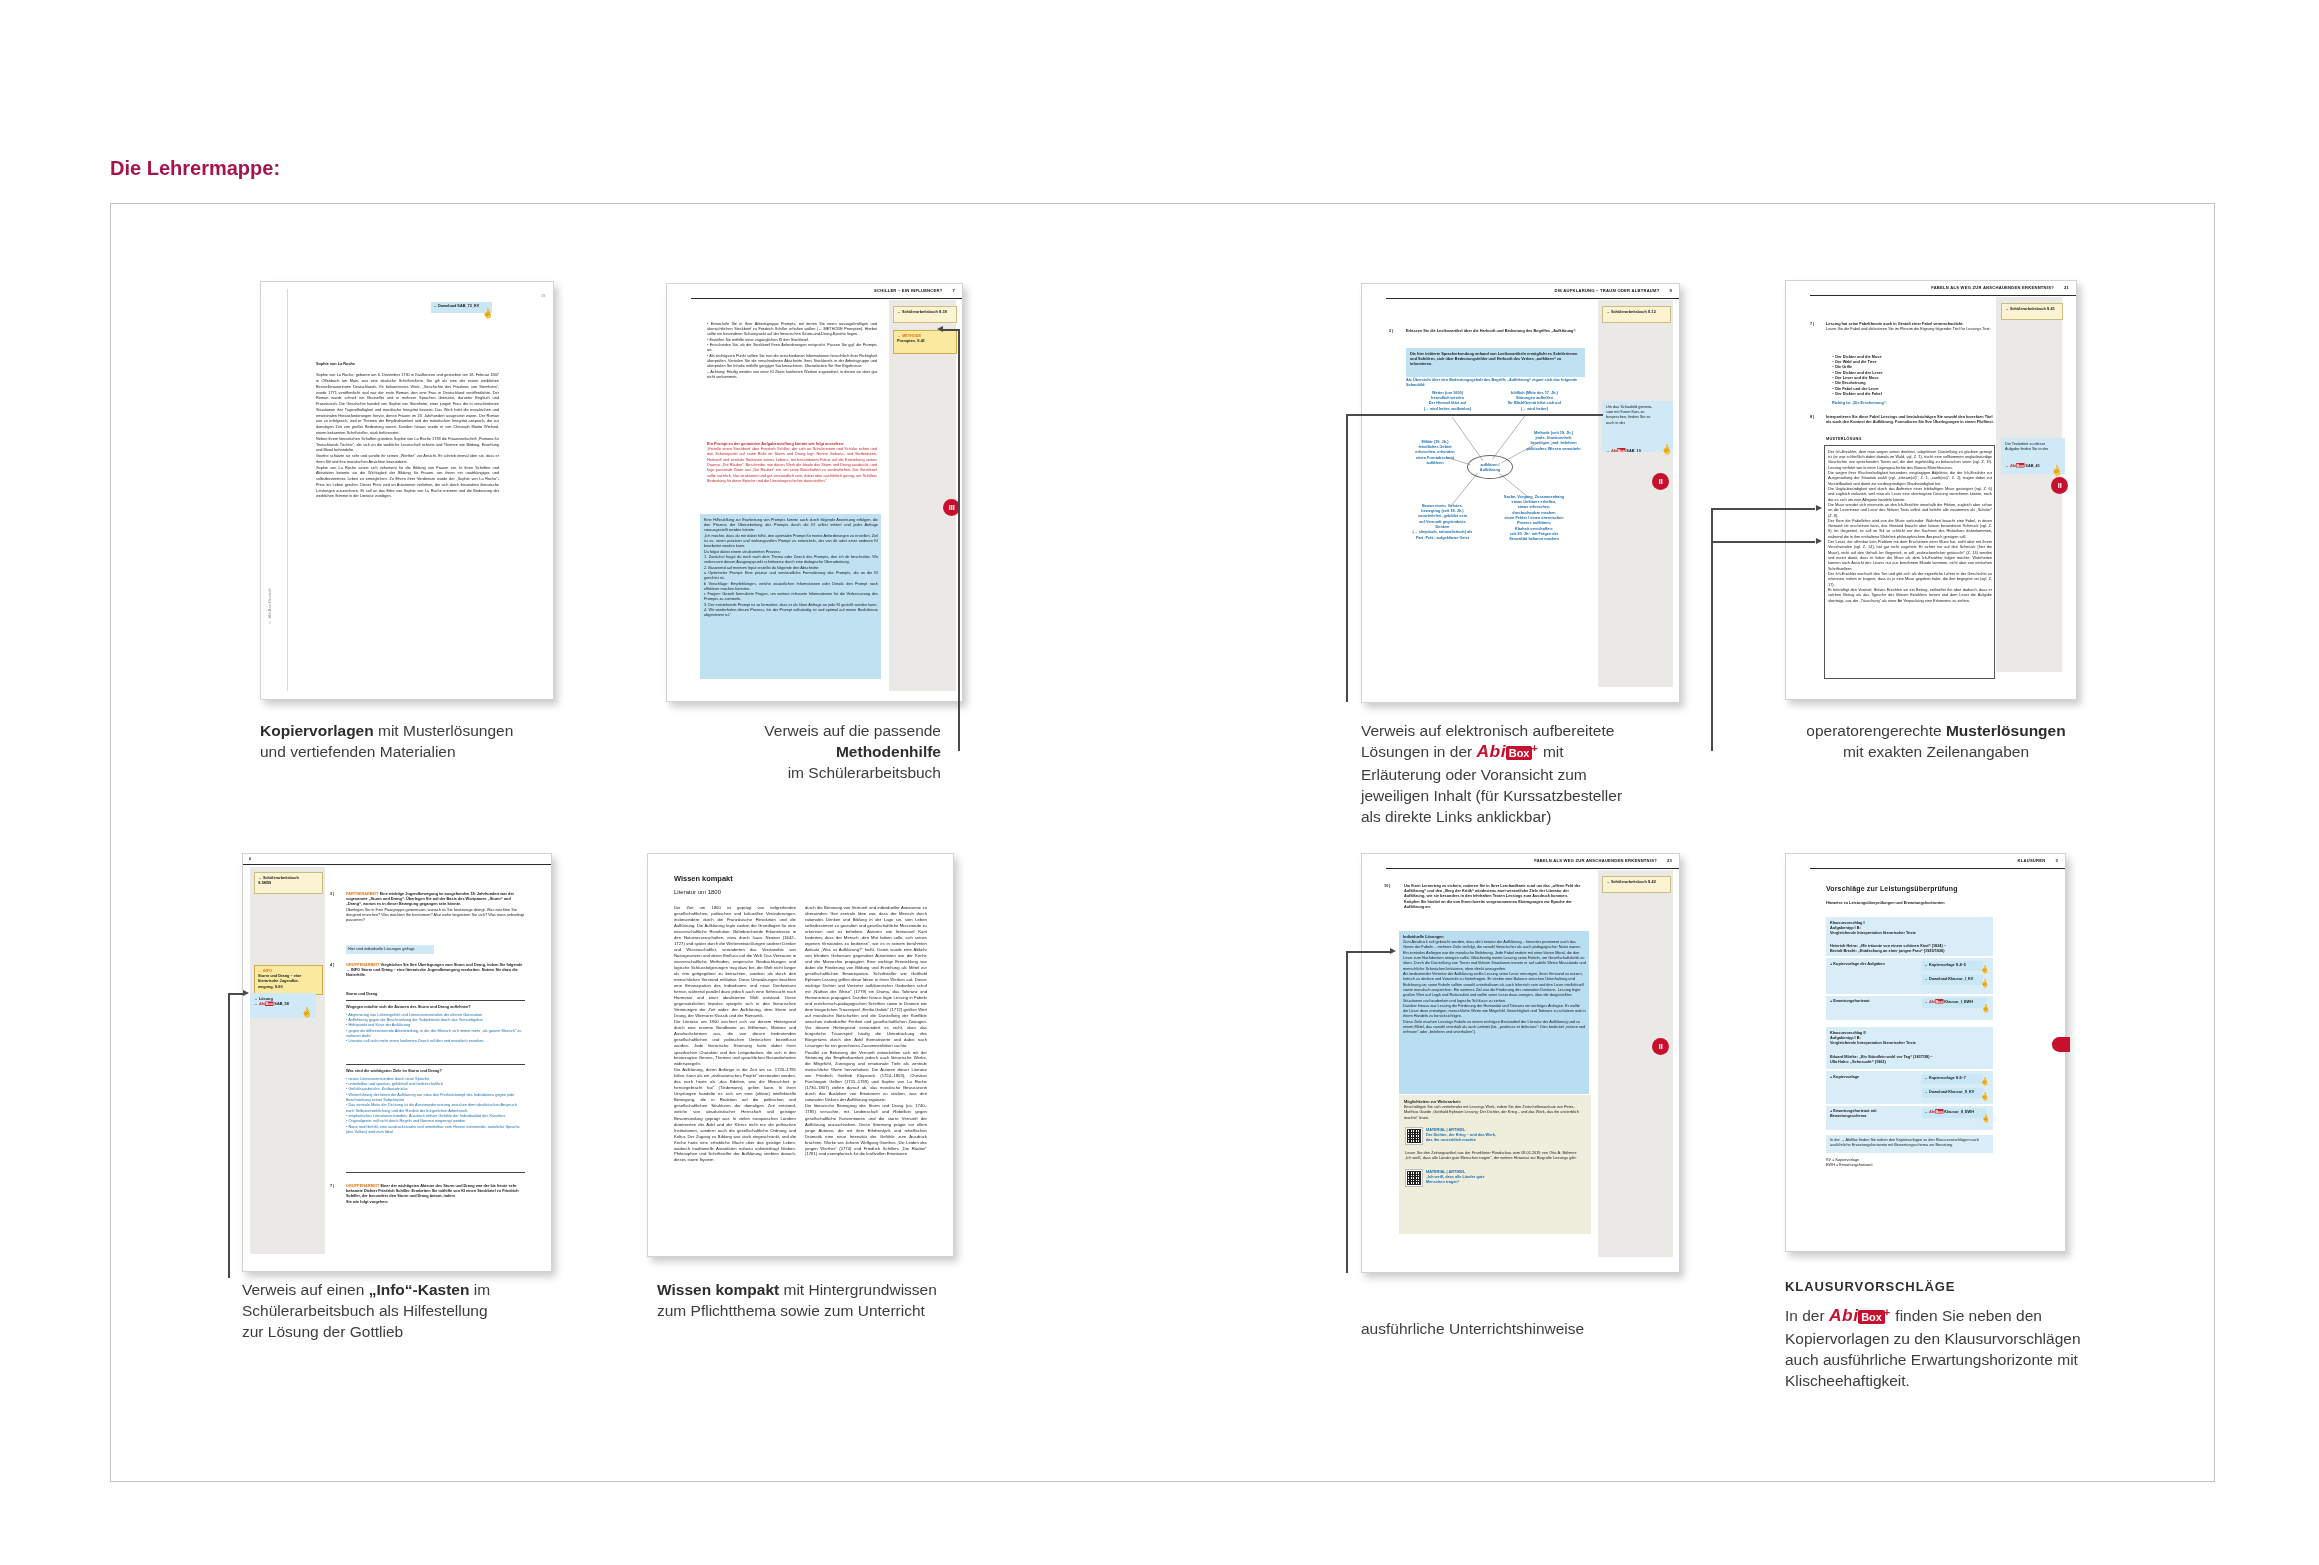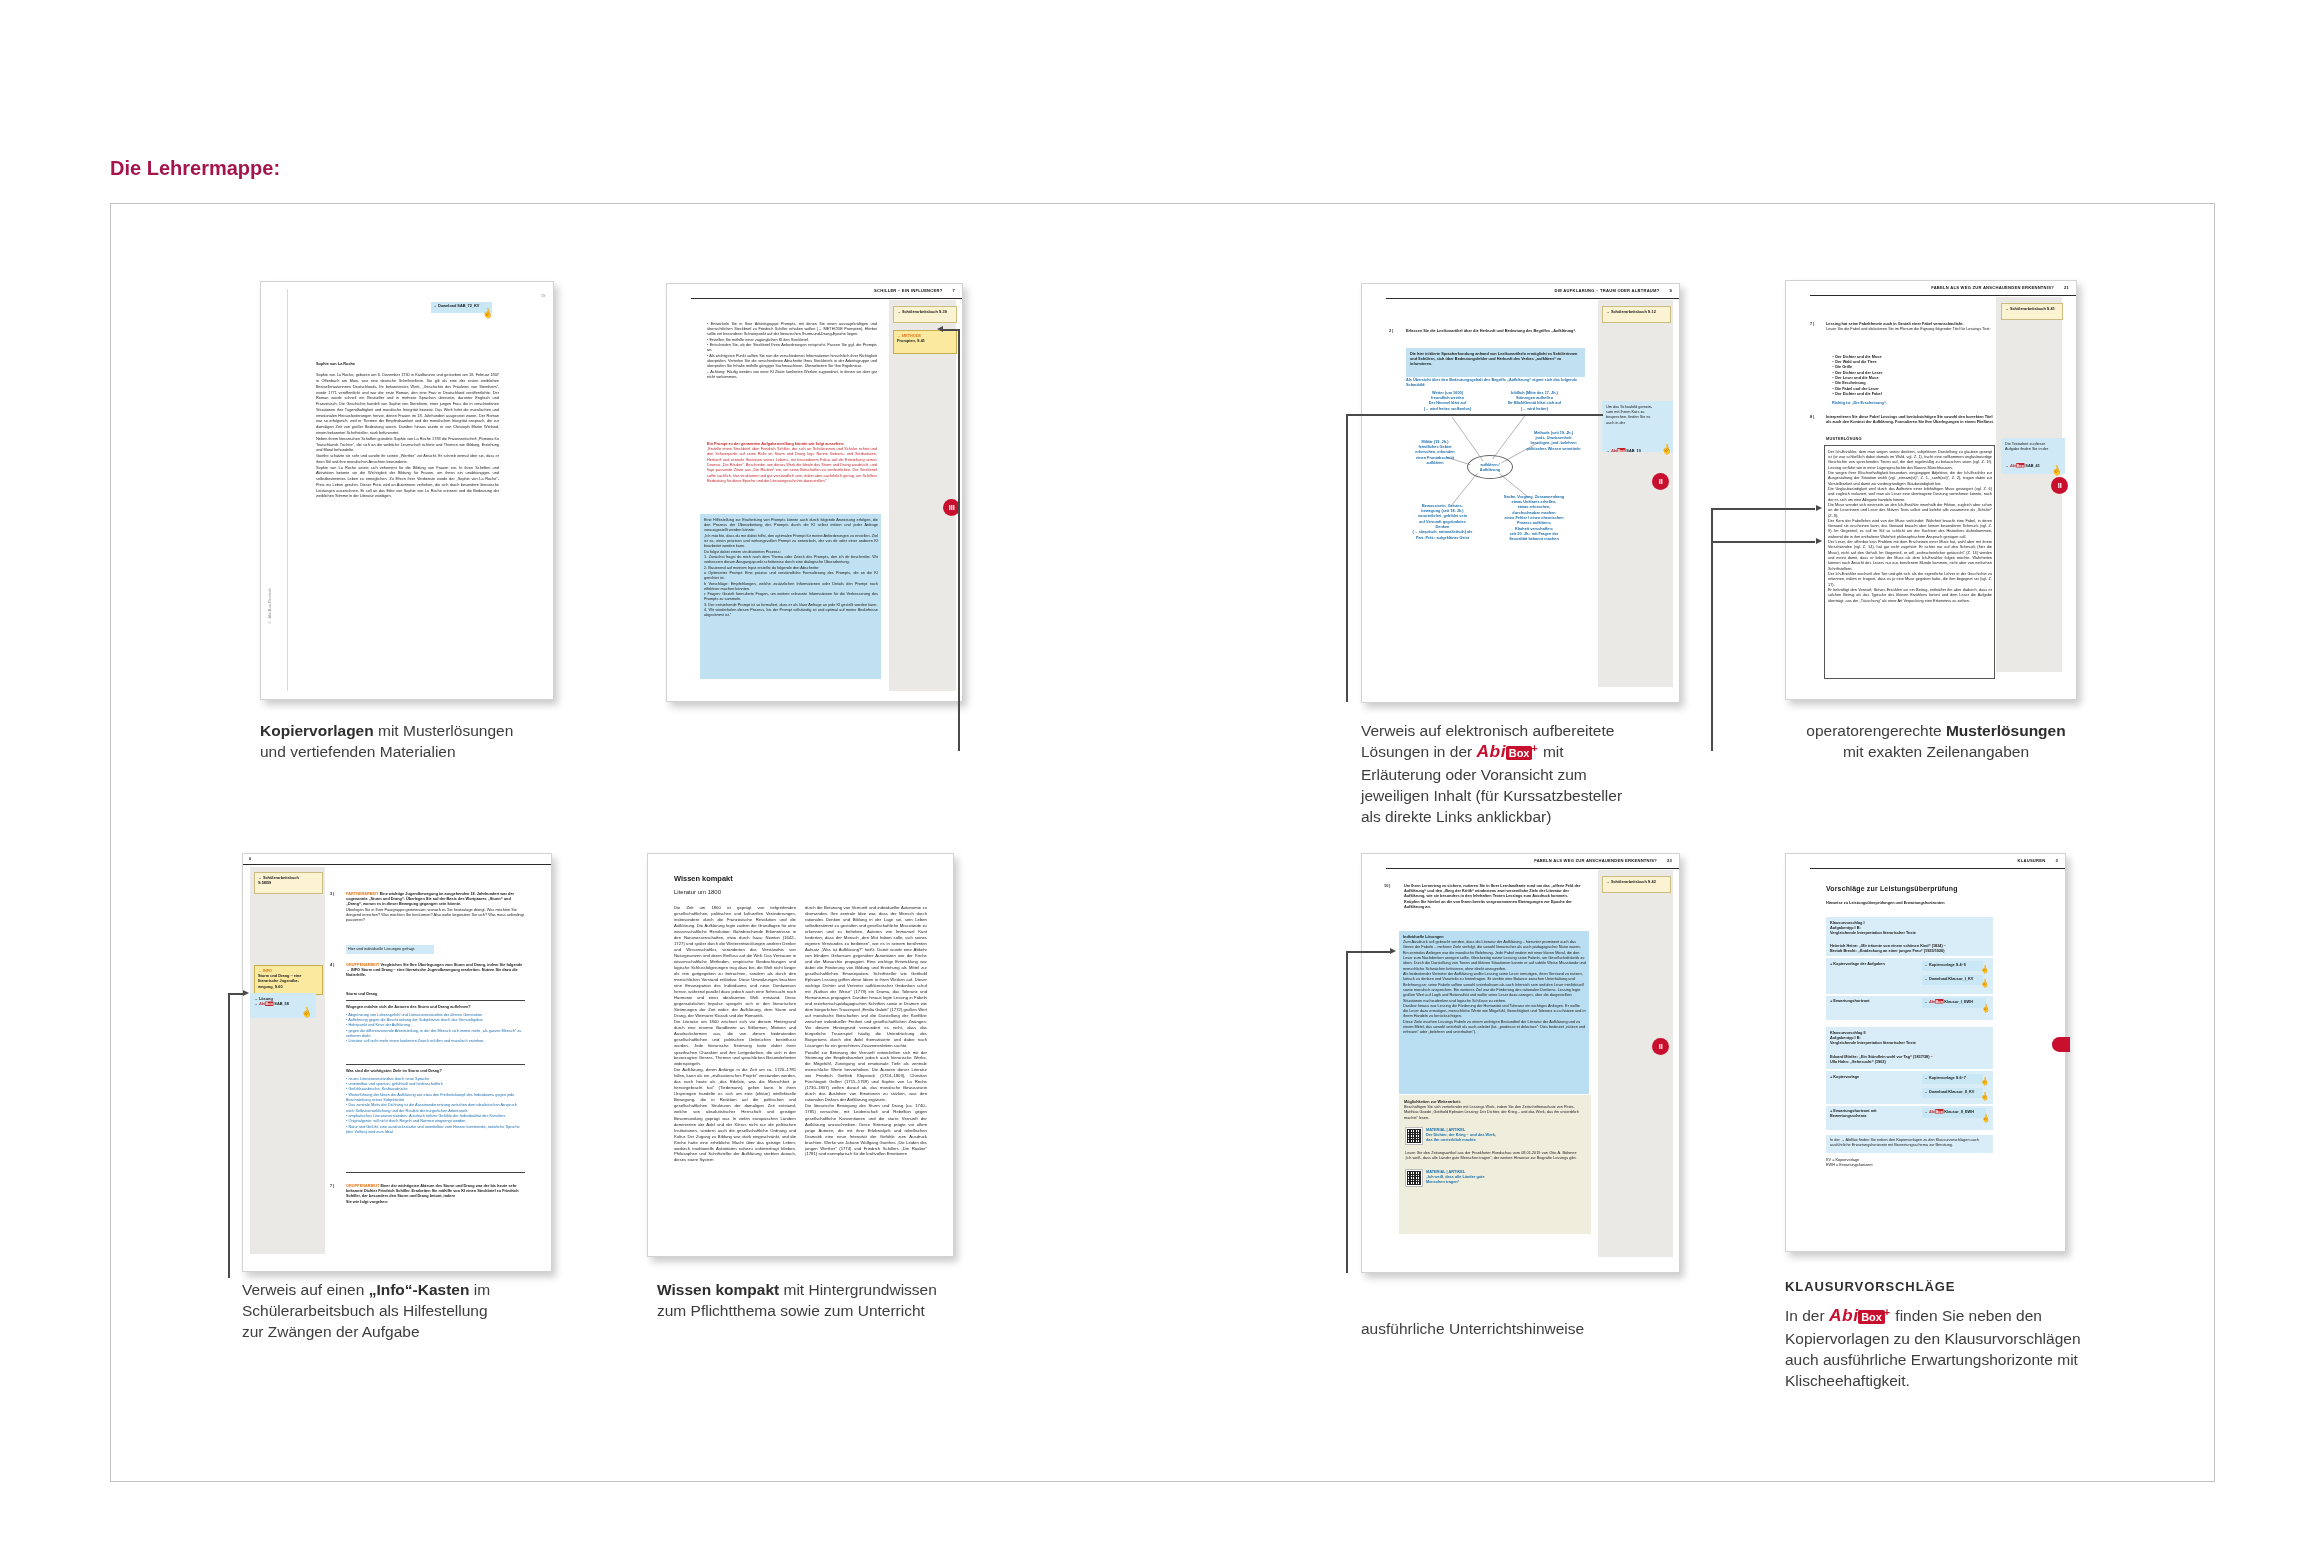--- a/index.html
+++ b/index.html
@@ -514,38 +514,42 @@
 
   <div class="vline" style="left:1346px;top:951px;height:322px;"></div>
   <div class="hline" style="left:1346px;top:951px;width:45px;"></div>
   <div class="arr arr-r" style="left:1390px;top:948px;"></div>
 
   <div class="cap" style="left:260px;top:720px;width:302px;">
     <span class="b">Kopiervorlagen</span><span> mit Musterlösungen</span><br>
     <span>und vertiefenden Materialien</span>
   </div>
 
+  <div class="cap" style="left:657px;top:720px;width:284px;text-align:right;">
+    <span>Verweis auf die passende </span><span class="b">Methodenhilfe</span><br>
+    <span>im Schülerarbeitsbuch</span>
+  </div>
 
   <div class="cap" style="left:1361px;top:720px;width:338px;">
     <span>Verweis auf elektronisch aufbereitete</span><br>
     <span>Lösungen in der </span><span class="abibox"><span class="a">Abi</span><span class="x">Box</span><span class="p">+</span></span><span> mit</span><br>
     <span>Erläuterung oder Voransicht zum</span><br>
     <span>jeweiligen Inhalt (für Kurssatzbesteller</span><br>
     <span>als direkte Links anklickbar)</span>
   </div>
 
   <div class="cap" style="left:1785px;top:720px;width:302px;text-align:center;">
     <span>operatorengerechte </span><span class="b">Musterlösungen</span><br>
     <span>mit exakten Zeilenangaben</span>
   </div>
 
   <div class="cap" style="left:242px;top:1279px;width:311px;">
     <span>Verweis auf einen </span><span class="b">„Info“-Kasten</span><span> im</span><br>
     <span>Schülerarbeitsbuch als Hilfestellung</span><br>
-    <span>zur Zwängen der Aufgabe</span>
+    <span>zur Lösung der Gottlieb</span>
   </div>
 
   <div class="cap" style="left:657px;top:1279px;width:311px;">
     <span class="b">Wissen kompakt</span><span> mit Hintergrundwissen</span><br>
     <span>zum Pflichtthema sowie zum Unterricht</span>
   </div>
 
   <div class="cap" style="left:1361px;top:1282px;width:311px;margin-top:36px;">
     <span>ausführliche Unterrichtshinweise</span>
   </div>

